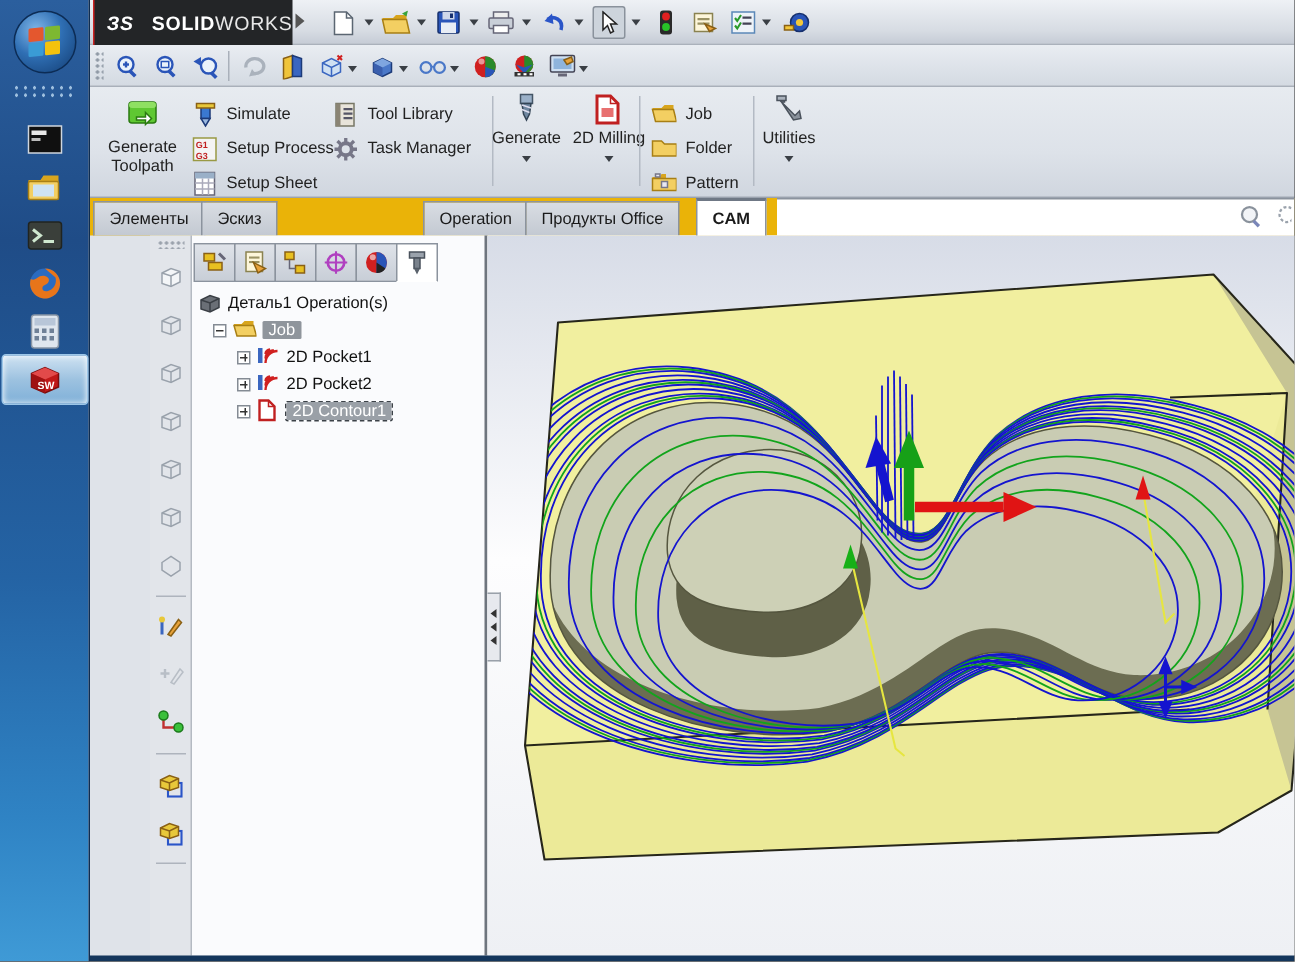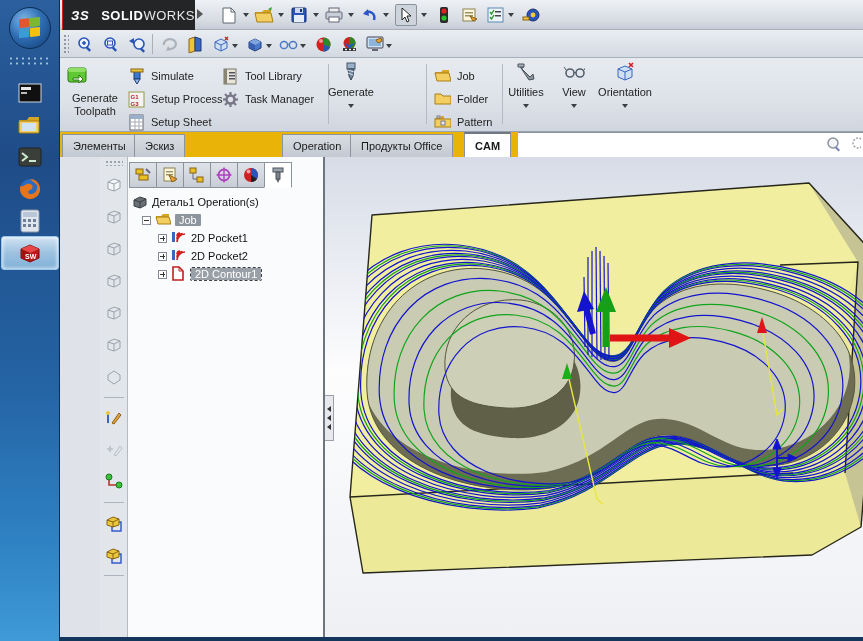--- a/index.html
+++ b/index.html
@@ -44,21 +44,21 @@
   
   .row2{position:absolute;left:0;top:30px;width:803px;height:28px;
     background:linear-gradient(180deg,#e9edf2 0%,#d4dae2 100%);border-bottom:1px solid #a9b0ba;}
   .r2-grip{position:absolute;left:3px;top:4px;width:6px;height:20px;
     background-image:radial-gradient(circle,#8f99a5 1px,transparent 1.2px);background-size:4px 4px;}
   .vdiv{position:absolute;top:4px;width:1px;height:20px;background:#a9b0ba;}
 
   
   .ribbon{position:absolute;left:0;top:58px;width:803px;height:74px;
     background:linear-gradient(180deg,#e7ebf0 0%,#dde2e9 60%,#d0d6df 100%);border-bottom:1px solid #9aa2ae;}
-  .rb-big{position:absolute;left:6px;top:4px;width:58px;height:66px;display:flex;flex-direction:column;padding-top:4px;}
+  .rb-big{position:absolute;left:6px;top:4px;width:58px;height:66px;display:flex;flex-direction:column;align-items:center;padding-top:4px;}
   .rb-big .lbl{font-size:11px;color:#222;text-align:center;margin-top:4px;line-height:13px;}
   .rb-row{position:absolute;height:20px;display:flex;align-items:center;gap:6px;font-size:11px;color:#222;white-space:nowrap;}
   .rb-stack{position:absolute;top:4px;width:56px;display:flex;flex-direction:column;align-items:center;}
   .rb-stack .lbl{font-size:11px;color:#222;text-align:center;line-height:12px;margin-top:2px;}
   .rb-stack .caret{margin-top:6px;}
   .rb-div{position:absolute;top:6px;width:1px;height:60px;background:#b3bac4;}
   .ico16{width:17px;height:17px;display:inline-flex;align-items:center;justify-content:center;flex:0 0 17px;}
   .ico20{width:22px;height:22px;display:flex;align-items:center;justify-content:center;}
 
   
@@ -412,20 +412,29 @@
 
       <div class="rb-stack" style="left:263px">
         <svg class="ico20" width="22" height="22">
             <rect x="7" y="1" width="8" height="6" fill="#9ab0c8" stroke="#456"></rect>
             <path d="M8 7 L14 7 L13 14 L11 18 L9 14 Z" fill="#6f87a0" stroke="#345"></path>
             <path d="M8 8 L14 10 M8 11 L13 13" stroke="#dde" stroke-width="1"></path>
           </svg>
         <div class="lbl">Generate</div>
         <div class="caret"></div>
       </div>
+      <div class="rb-stack" style="left:318px">
+        <svg class="ico20" width="20" height="22">
+            <path d="M3 2 L12 2 L17 7 L17 20 L3 20 Z" fill="#fff" stroke="#c02020" stroke-width="2"></path>
+            <path d="M12 2 L12 7 L17 7" fill="none" stroke="#c02020"></path>
+            <rect x="6" y="10" width="8" height="6" fill="#e87070"></rect>
+          </svg>
+        <div class="lbl">2D Milling</div>
+        <div class="caret"></div>
+      </div>
 
       <div class="rb-div" style="left:366px"></div>
 
       <div class="rb-row" style="left:374px;top:8px">
         <svg class="ico16" width="18" height="15">
             <path d="M1 4 L7 4 L9 2 L15 2 L15 6 L1 6 Z" fill="#d8a51e"></path>
             <path d="M1 5 L15 5 L17 13 L3 13 Z" fill="#f3cf62" stroke="#a87f14"></path>
           </svg>
         <span>Job</span>
       </div>
@@ -446,40 +455,20 @@
       </div>
 
       <div class="rb-div" style="left:442px"></div>
 
       <div class="rb-stack" style="left:438px">
         <svg class="ico20" width="22" height="20">
             <path d="M4 3 L8 3 L8 6 L6 6 L15 15 L18 12 L19 17 L14 18 Z" fill="#8a929c" stroke="#4a525c"></path>
             <path d="M3 2 L9 2 L9 5 L3 5 Z" fill="#aab2bc" stroke="#4a525c"></path>
           </svg>
         <div class="lbl">Utilities</div>
-        <div class="caret"></div>
-      </div>
-      <div class="rb-stack" style="left:486px">
-        <svg class="ico20" width="24" height="18">
-            <circle cx="7" cy="11" r="4" fill="none" stroke="#56606c" stroke-width="1.6"></circle>
-            <circle cx="17" cy="11" r="4" fill="none" stroke="#56606c" stroke-width="1.6"></circle>
-            <path d="M11 11 Q12 9 13 11" fill="none" stroke="#56606c"></path>
-            <path d="M3 8 L1 5 M21 8 L23 5" stroke="#56606c"></path>
-          </svg>
-        <div class="lbl">View</div>
-        <div class="caret"></div>
-      </div>
-      <div class="rb-stack" style="left:532px;width:66px">
-        <svg class="ico20" width="22" height="22">
-            <path d="M4 7 L11 4 L18 7 L18 15 L11 18 L4 15 Z" fill="#cfe0f2" stroke="#3a66c0"></path>
-            <path d="M4 7 L11 10 L18 7" fill="none" stroke="#3a66c0"></path>
-            <path d="M11 10 L11 18" stroke="#3a66c0"></path>
-            <path d="M15 1 L19 5 M19 1 L15 5" stroke="#d02020" stroke-width="1.6"></path>
-          </svg>
-        <div class="lbl">Orientation</div>
         <div class="caret"></div>
       </div>
     </div>
 
     <div class="tabsrow">
       <div class="white"></div>
       <div class="dtab" style="left:2px">
           <span>Элементы</span>
         </div>
       <div class="dtab" style="left:74px">

